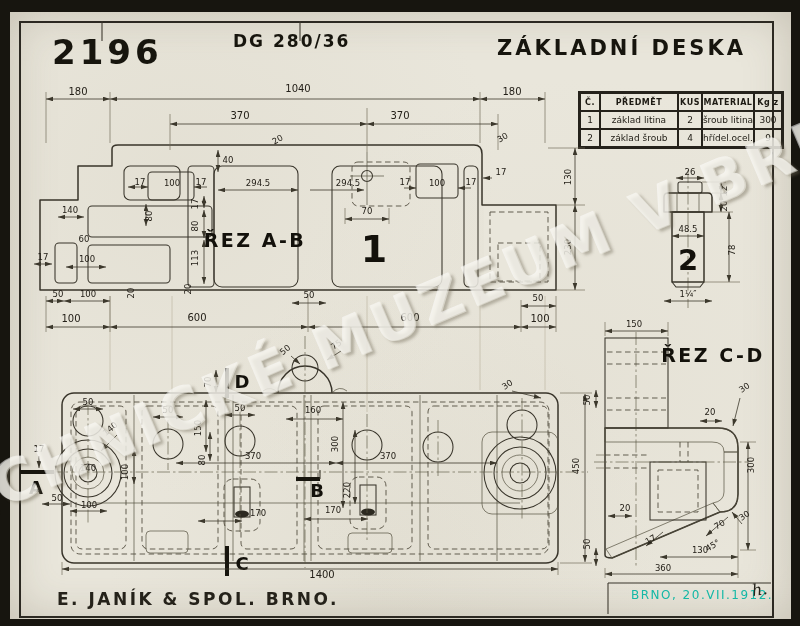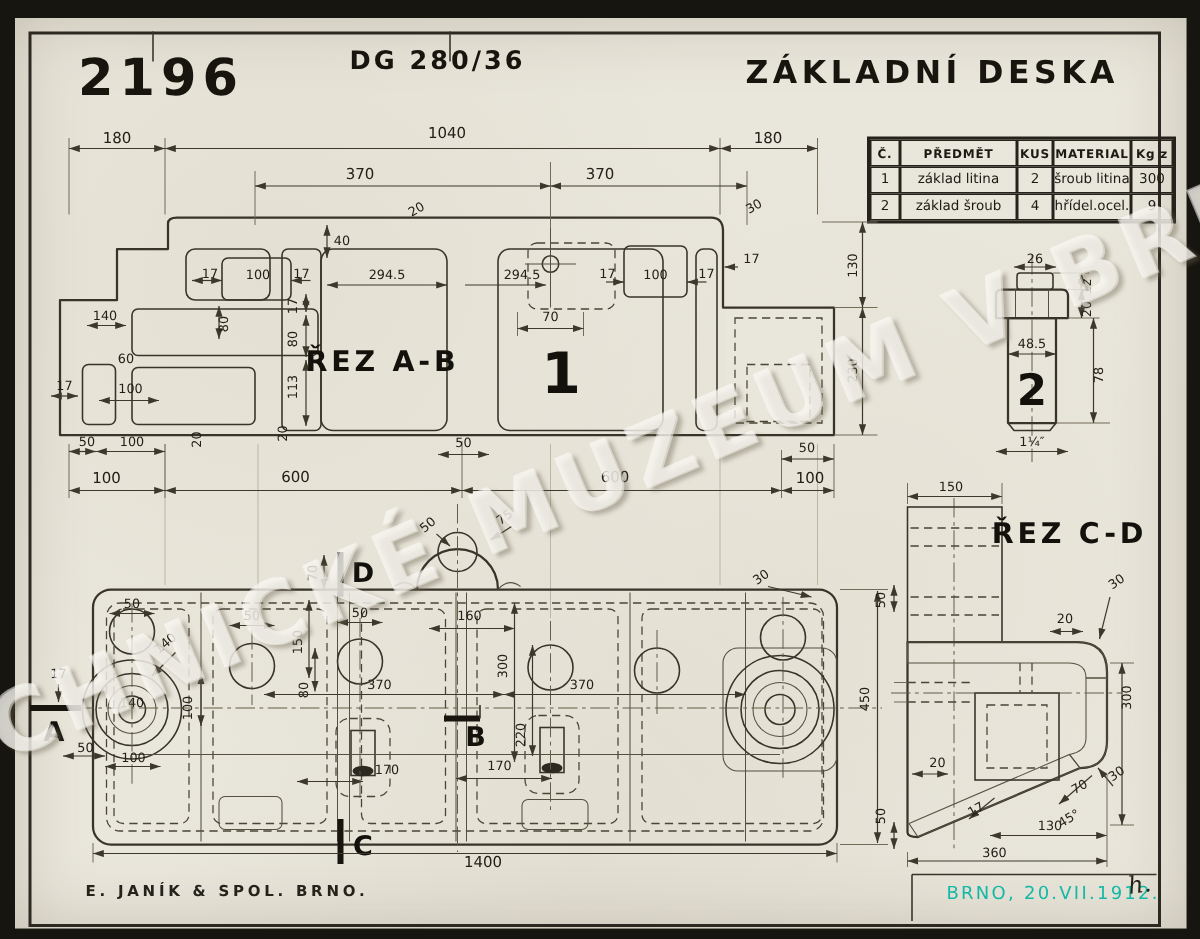--- a/index.html
+++ b/index.html
@@ -21,21 +21,21 @@
   .ptable{position:absolute;left:578px;top:91px;border:2px solid #25221b;
           display:grid;grid-template-columns:20px 78px 24px 52px 28px;color:#1d1a13;}
   .ptable .c{border:1px solid #25221b;display:flex;align-items:center;justify-content:center;
              height:16px;font-size:9px;white-space:nowrap;overflow:hidden;}
   .ptable .h{font-size:8px;font-weight:bold;letter-spacing:.5px;}
   .wm{position:absolute;left:400px;top:318px;transform:translate(-50%,-50%) rotate(-23deg);
       font-size:58px;font-weight:bold;letter-spacing:5px;white-space:nowrap;
       color:rgba(244,242,233,.55);
       text-shadow:-1px -1px 0 rgba(255,255,255,.55), 2px 3px 3px rgba(108,100,82,.42);
       pointer-events:none;}
-  .foot-l{position:absolute;left:57px;top:589px;font-size:10px;font-weight:bold;
+  .foot-l{position:absolute;left:57px;top:589px;font-size:17px;font-weight:bold;
           letter-spacing:2.5px;color:#25221a;}
   .foot-r{position:absolute;left:631px;top:588px;font-size:12px;font-weight:normal;
           letter-spacing:1.5px;color:#14b8a6;}
   .sig{position:absolute;left:752px;top:580px;font-family:"DejaVu Serif",serif;
        font-style:italic;font-size:16px;color:#25221a;transform:rotate(-8deg);}
   svg{position:absolute;left:0;top:0;}
   svg text{font-family:"DejaVu Sans",sans-serif;}
   .d{font-size:10px;fill:#242019;text-anchor:middle;}
   .ds{font-size:8.5px;fill:#242019;text-anchor:middle;}
   .vl{font-size:19px;font-weight:bold;fill:#13110b;letter-spacing:2.5px;text-anchor:middle;}

